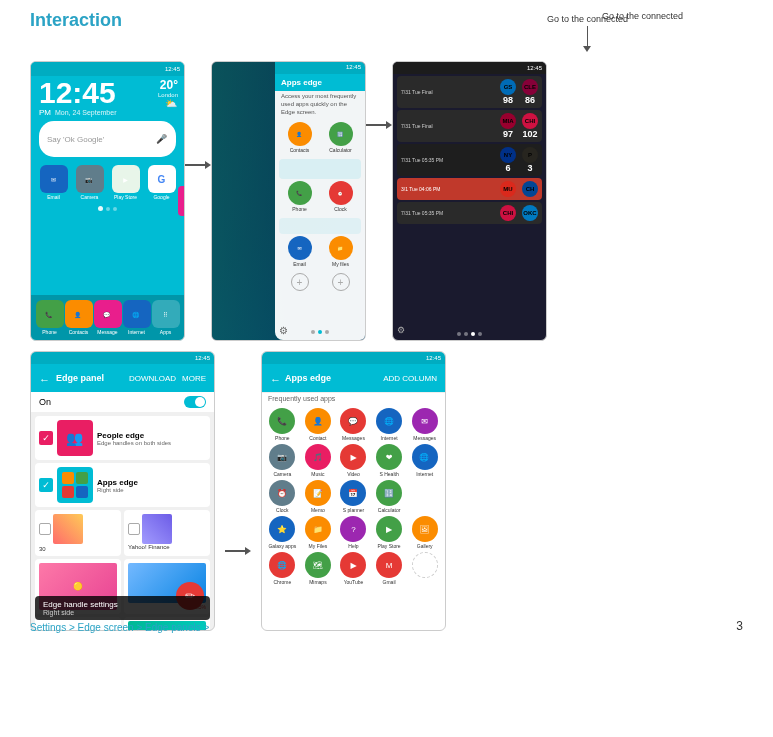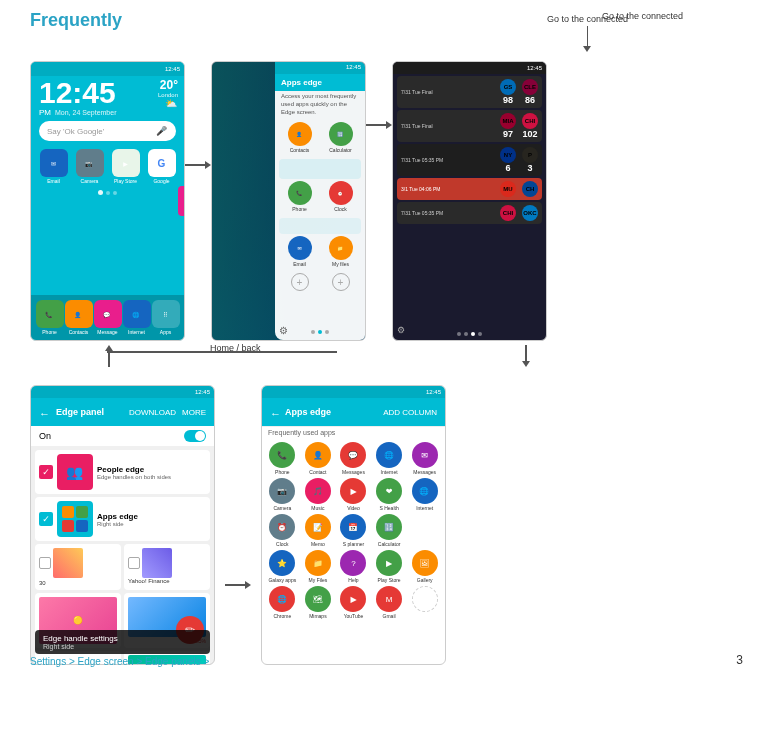--- a/index.html
+++ b/index.html
@@ -62,21 +62,21 @@
       align-items: center;
       padding: 0 4px;
       font-size: 7px;
       color: white;
     }
 
     .screen1-search {
       margin: 4px 8px;
       background: white;
       border-radius: 15px;
-      height: 20px;
+      height: 36px;
       display: flex;
       align-items: center;
       padding: 0 8px;
       font-size: 8px;
       color: #999;
     }
 
     .app-icon {
       width: 28px;
       height: 28px;
@@ -461,21 +461,21 @@
       color: white;
       font-size: 14px;
     }
   </style>
 </head>
 <body>
 
 <div class="page">
 
   <div class="interaction-section">
-    <div class="section-title">Frequently</div>
+    <div class="section-title">Interaction</div>
 
     <div style="position: relative; height: 0;">
       <div class="label-go-connected" style="position: absolute; top: -28px; right: 60px; font-size: 9px; color: #333;">Go to the connected</div>
     </div>
 
     <div class="screens-row">
 
       <div class="phone-screen screen1" style="position:relative;">
         <div class="screen1-statusbar">
           <span style="font-size:6px;color:white;margin-left:auto;">12:45</span>
@@ -714,36 +714,20 @@
         </div>
         <div style="position:absolute;bottom:4px;left:0;right:0;display:flex;justify-content:center;gap:3px;">
           <div style="width:4px;height:4px;border-radius:50%;background:rgba(255,255,255,0.4);"></div>
           <div style="width:4px;height:4px;border-radius:50%;background:rgba(255,255,255,0.4);"></div>
           <div style="width:4px;height:4px;border-radius:50%;background:white;"></div>
           <div style="width:4px;height:4px;border-radius:50%;background:rgba(255,255,255,0.4);"></div>
         </div>
       </div>
     </div>
 
-    <div style="position:relative; margin-top:4px; height:30px;">
-
-      <div style="position:absolute; left:75px; top:0; display:flex;flex-direction:column;align-items:center;">
-        <div style="width:0;height:0;border-left:4px solid transparent;border-right:4px solid transparent;border-bottom:6px solid #555;"></div>
-        <div style="width:1.5px;height:16px;background:#555;"></div>
-      </div>
-
-      <div style="position:absolute; left:77px; top:6px; width:230px; height:1.5px; background:#555;"></div>
-
-      <div style="position:absolute; left:492px; top:0; display:flex;flex-direction:column;align-items:center;">
-        <div style="width:1.5px;height:16px;background:#555;"></div>
-        <div style="width:0;height:0;border-left:4px solid transparent;border-right:4px solid transparent;border-top:6px solid #555;"></div>
-      </div>
-
-      <div style="position:absolute; left:180px; top:-2px; font-size:9px; color:#333;">Home / back</div>
-    </div>
 
   </div>
 
   <div class="settings-section">
 
     <div class="settings-screens-row">
 
       <div class="settings-screen1" style="position:relative;">
         <div class="settings-statusbar">
           <span>12:45</span>

